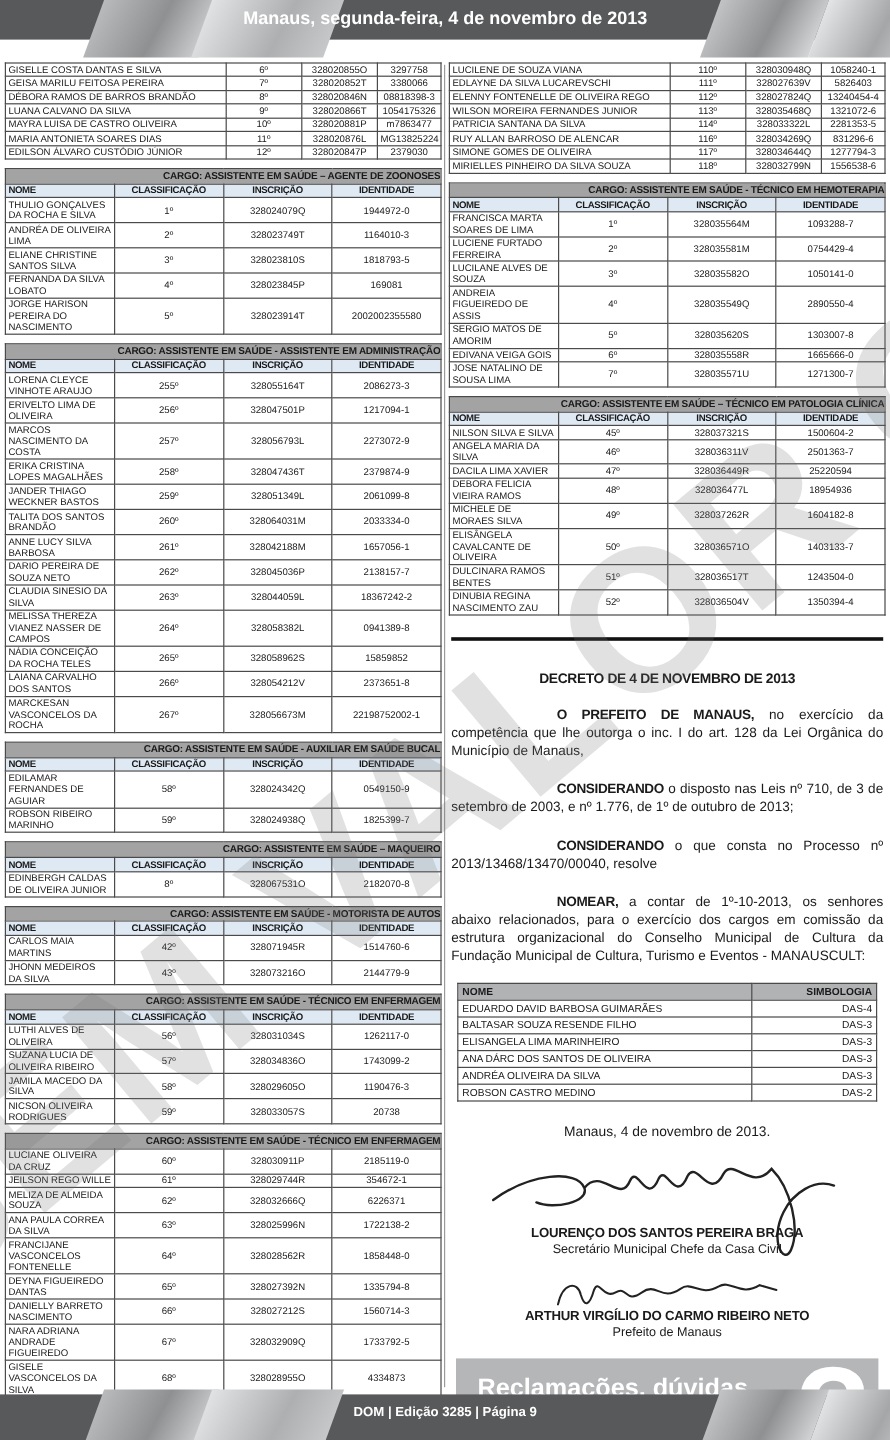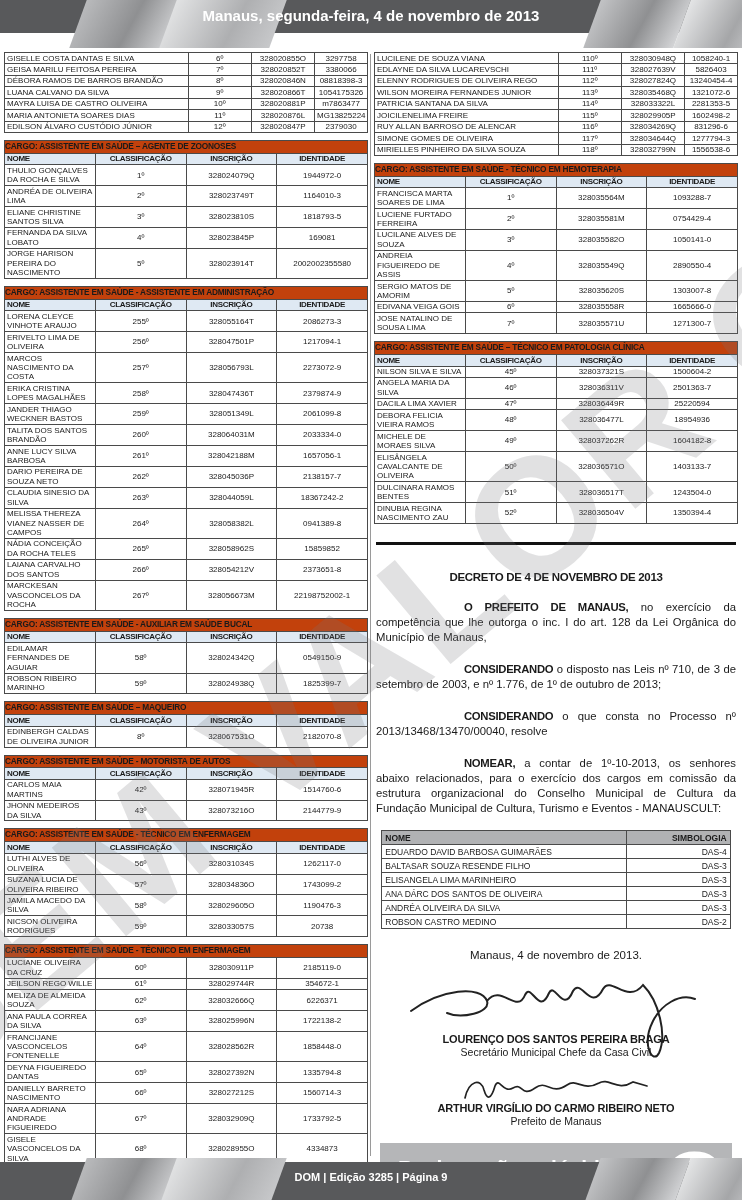--- a/index.html
+++ b/index.html
@@ -22,21 +22,21 @@
   .band-zone.bottom .band-title{top:13px;font-size:11px;}
   
   .col{position:absolute;top:52px;width:364px;}
   .col-left{left:4px;}
   .col-right{left:374px;}
   .col-divider{position:absolute;left:370px;top:54px;width:1px;height:1102px;background:#9a9a9a;}
   
   table.dt{width:100%;border-collapse:collapse;table-layout:fixed;margin:0 0 7px 0;}
   table.dt td{border:1px solid #4a4a4a;font-size:8px;line-height:1.18;padding:0.5px 2px;
               overflow:hidden;vertical-align:middle;}
-  table.dt td.cargo{background:#c2410c;text-align:left;font-weight:bold;font-size:8.3px;
+  table.dt td.cargo{background:#a3a3a3;text-align:right;font-weight:bold;font-size:8.3px;
                     letter-spacing:-0.2px;padding:1px 0;}
   table.dt td.hdr{background:#dfe9f3;text-align:center;font-weight:bold;font-size:8px;letter-spacing:-0.3px;}
   table.dt td.c0{width:52%;text-align:left;}
   table.dt td.c1{width:17%;text-align:center;}
   table.dt td.c2{width:17%;text-align:center;}
   table.dt td.c3{width:14%;text-align:center;}
   
   .rule{height:3px;background:#111;margin:18px 2px 0 2px;}
   .decree-title{text-align:center;font-weight:bold;font-size:11.5px;margin-top:26px;letter-spacing:-0.3px;}
   p.dp{font-size:11.3px;line-height:1.33;text-align:justify;margin:17px 2px 0 2px;text-indent:88px;}
@@ -454,42 +454,36 @@
               <td class="c2">328030948Q</td>
               <td class="c3">1058240-1</td>
             </tr>
             <tr>
               <td class="c0">EDLAYNE DA SILVA LUCAREVSCHI</td>
               <td class="c1">111º</td>
               <td class="c2">328027639V</td>
               <td class="c3">5826403</td>
             </tr>
             <tr>
-              <td class="c0">ELENNY RODRIGUES DE OLIVEIRA REGO</td>
+              <td class="c0">ELENNY FONTENELLE DE OLIVEIRA REGO</td>
               <td class="c1">112º</td>
               <td class="c2">328027824Q</td>
               <td class="c3">13240454-4</td>
             </tr>
             <tr>
               <td class="c0">WILSON MOREIRA FERNANDES JUNIOR</td>
               <td class="c1">113º</td>
               <td class="c2">328035468Q</td>
               <td class="c3">1321072-6</td>
             </tr>
             <tr>
               <td class="c0">PATRICIA SANTANA DA SILVA</td>
               <td class="c1">114º</td>
               <td class="c2">328033322L</td>
               <td class="c3">2281353-5</td>
-            </tr>
-            <tr>
-              <td class="c0">JOICILENELIMA FREIRE</td>
-              <td class="c1">115º</td>
-              <td class="c2">328029905P</td>
-              <td class="c3">1602498-2</td>
             </tr>
             <tr>
               <td class="c0">RUY ALLAN BARROSO DE ALENCAR</td>
               <td class="c1">116º</td>
               <td class="c2">328034269Q</td>
               <td class="c3">831296-6</td>
             </tr>
             <tr>
               <td class="c0">SIMONE GOMES DE OLIVEIRA</td>
               <td class="c1">117º</td>

